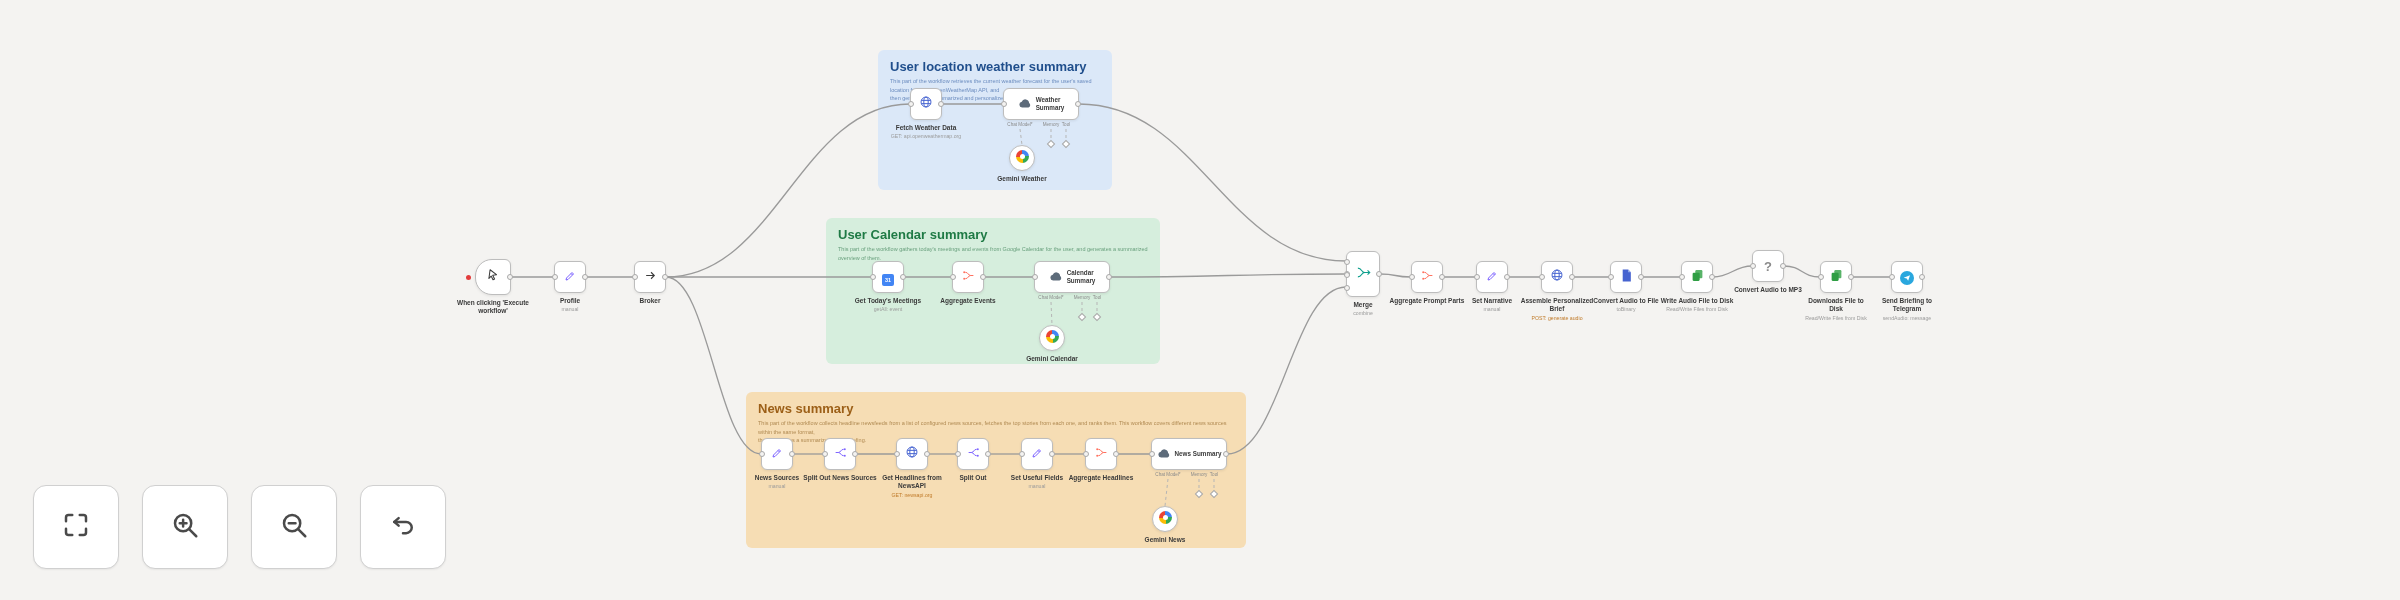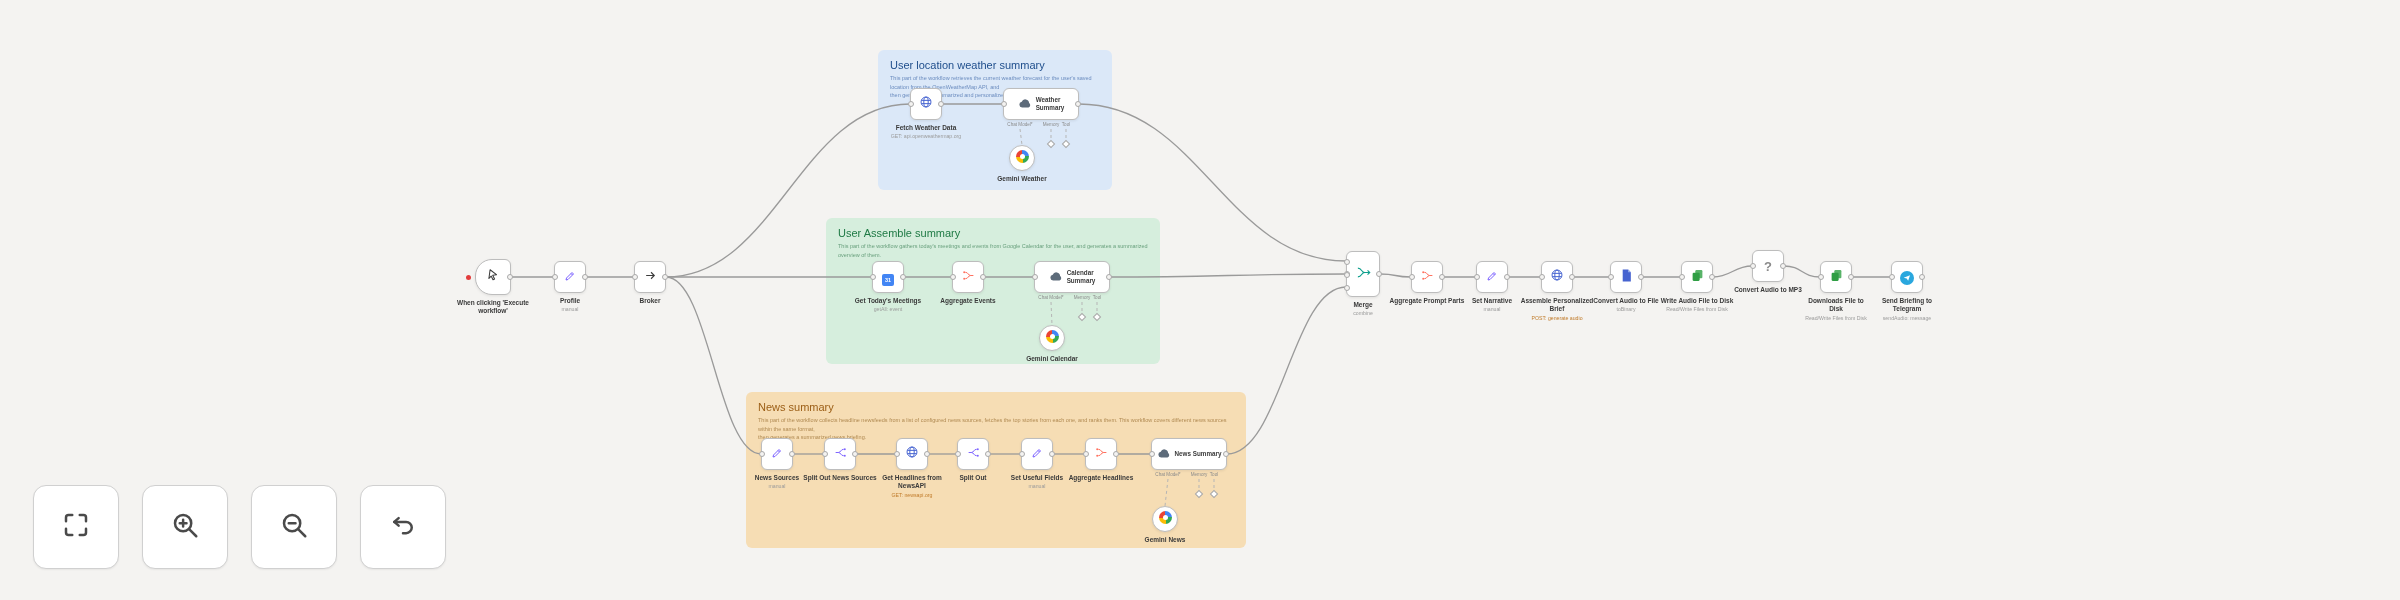--- a/index.html
+++ b/index.html
@@ -1,20 +1,20 @@
 <!DOCTYPE html>
 <html><head>
 <meta charset="utf-8">
 <style>
   html,body{margin:0;padding:0;}
   body{width:2400px;height:600px;overflow:hidden;background:#f4f3f1;font-family:"Liberation Sans",sans-serif;}
   #cv{position:relative;width:2400px;height:600px;background:#f4f3f1;}
   #edges{position:absolute;left:0;top:0;z-index:2;pointer-events:none;}
   .group{position:absolute;z-index:1;border-radius:6px;padding:9px 12px;box-sizing:border-box;}
-  .gtitle{font-size:11px;font-weight:400;margin-bottom:3px;}
+  .gtitle{font-size:13px;font-weight:700;margin-bottom:3px;}
   .gdesc{font-size:5.5px;line-height:1.55;font-weight:400;}
   .node{position:absolute;z-index:3;background:#fff;border:1px solid #bdbdbd;border-radius:6px;
         box-shadow:0 1px 3px rgba(0,0,0,.08);display:flex;align-items:center;justify-content:center;box-sizing:border-box;}
   .node.trigger{border-radius:17px 6px 6px 17px;}
   .node.model{border-radius:50%;}
   .node .sidedot{position:absolute;width:4px;height:4px;border-radius:50%;background:#f4f3f1;border:1px solid #a9a9a9;}
   .nlabel{position:absolute;z-index:3;width:110px;text-align:center;font-size:6.5px;font-weight:600;color:#3a3a3a;line-height:1.3;}
   .nlabel span{display:block;}
   .nsub{font-size:5.2px;color:#9b9b9b;font-weight:400;margin-top:1px;}
   .ainner{display:flex;gap:4px;align-items:center;font-size:6.3px;font-weight:600;color:#3a3a3a;line-height:1.25;}
@@ -62,21 +62,21 @@
       </div>
     </div>
 <div class="group" style="left: 878px; top: 50px; width: 234px; height: 140px; background: rgb(219, 232, 248);">
       <div class="gtitle" style="color: rgb(31, 78, 140);">User location weather summary</div>
       <div class="gdesc" style="color: rgb(107, 140, 191);">
         <span style="display: block;">This part of the workflow retrieves the current weather forecast for the user's saved location from the OpenWeatherMap API, and</span>
         <span style="display: block;">then generates a summarized and personalized weather report.</span>
       </div>
     </div>
     <div class="group" style="left: 826px; top: 218px; width: 334px; height: 146px; background: rgb(214, 238, 221);">
-      <div class="gtitle" style="color: rgb(31, 122, 69);">User Assemble summary</div>
+      <div class="gtitle" style="color: rgb(31, 122, 69);">User Calendar summary</div>
       <div class="gdesc" style="color: rgb(106, 161, 126);">
         <span style="display: block;">This part of the workflow gathers today's meetings and events from Google Calendar for the user, and generates a summarized overview of them.</span>
       </div>
     </div>
     <div class="group" style="left: 746px; top: 392px; width: 500px; height: 156px; background: rgb(246, 221, 180);">
       <div class="gtitle" style="color: rgb(156, 95, 23);">News summary</div>
       <div class="gdesc" style="color: rgb(176, 138, 82);">
         <span style="display: block;">This part of the workflow collects headline newsfeeds from a list of configured news sources, fetches the top stories from each one, and ranks them. This workflow covers different news sources within the same format,</span>
         <span style="display: block;">then generates a summarized news briefing.</span>
       </div>

